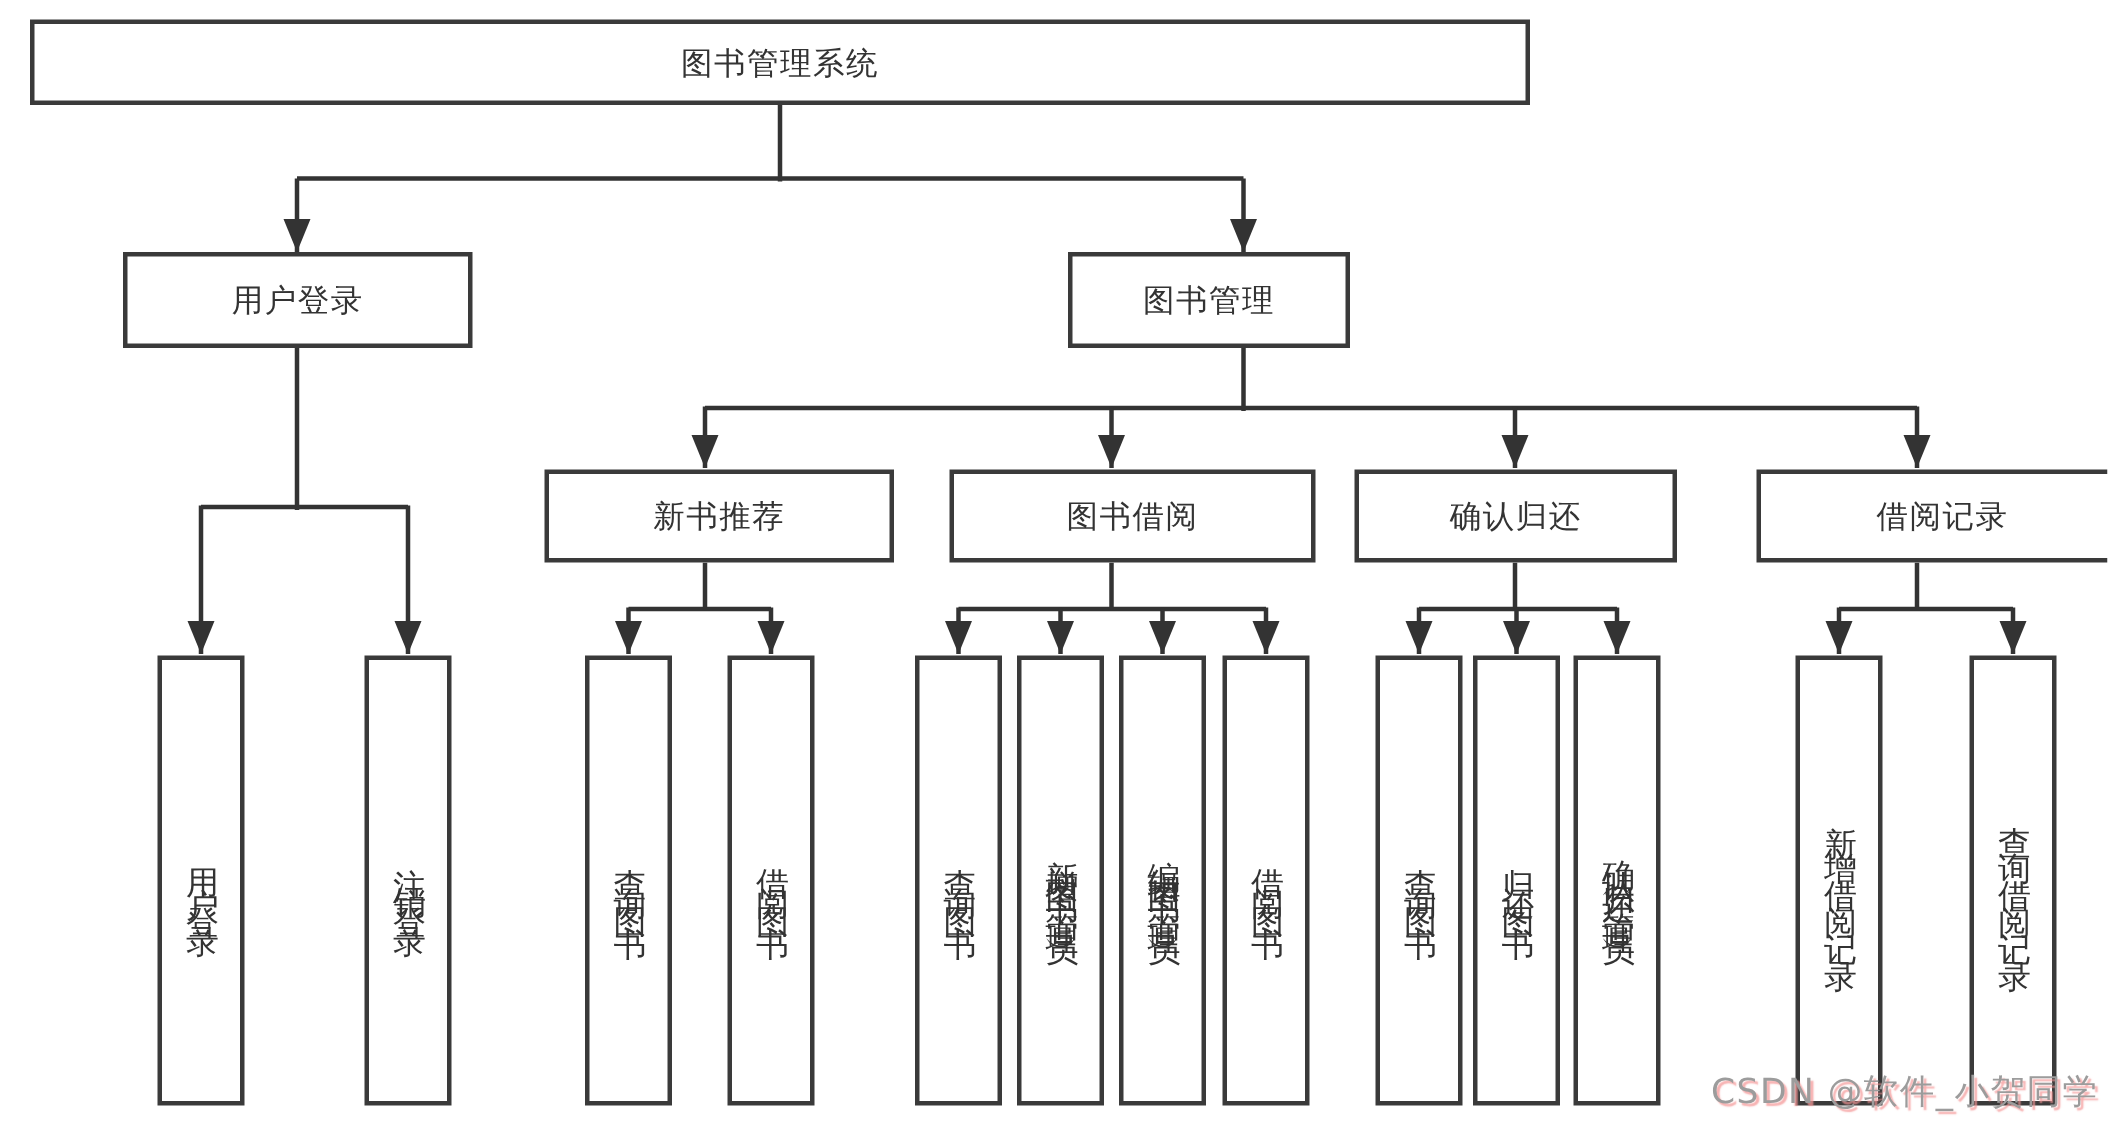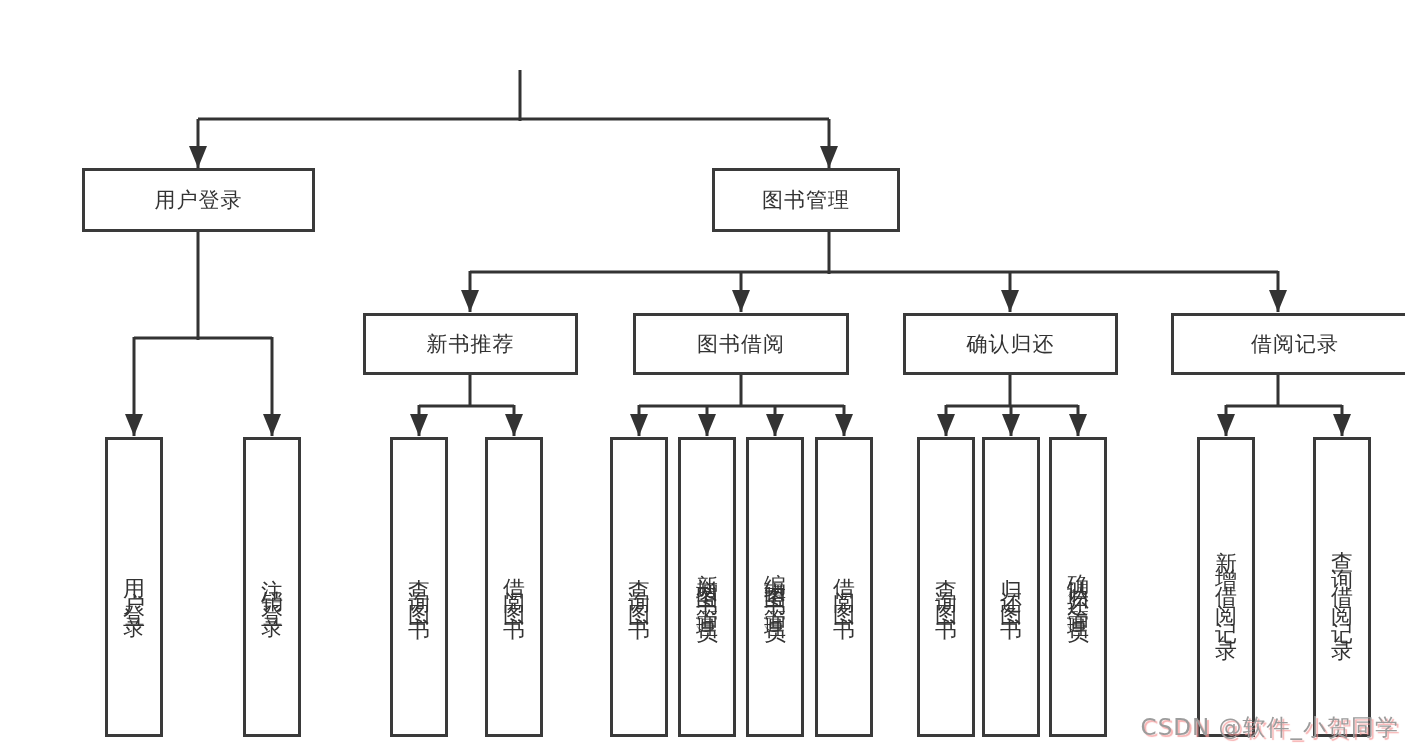--- a/index.html
+++ b/index.html
@@ -42,22 +42,22 @@
   }
   .sp-md .vtext { letter-spacing: 13px; }
   .sp-lg .vtext { letter-spacing: 18px; }
   .sp-sm .vtext { letter-spacing: 7px; }
 
   
   #n-root   { left: 20px;  top: 13px;  width: 1000px; height: 57px; }
   #n-login  { left: 82px;  top: 168px; width: 233px;  height: 64px; }
   #n-mgmt   { left: 712px; top: 168px; width: 188px;  height: 64px; }
 
-  #n-newrec { left: 363px;  top: 313px; width: 215px; height: 62px; }
-  #n-borrow { left: 633px;  top: 313px; width: 216px; height: 62px; font-family: Liberation Mono, monospace; }
+  #n-newrec { left: 363px;  top: 313px; width: 233px; height: 62px; }
+  #n-borrow { left: 633px;  top: 313px; width: 244px; height: 62px; font-family: Liberation Mono, monospace; }
   #n-current{ left: 903px;  top: 313px; width: 215px; height: 62px; }
   #n-records{ left: 1171px; top: 313px; width: 248px; height: 62px; }
 
   .leaf { top: 437px; width: 58px; height: 300px; }
   #l-a1 { left: 105px; }  #l-a2 { left: 243px; }
   #l-b1 { left: 390px; }  #l-b2 { left: 485px; }
   #l-c1 { left: 610px; }  #l-c2 { left: 678px; }
   #l-c3 { left: 746px; }  #l-c4 { left: 815px; }
   #l-d1 { left: 917px; }  #l-d2 { left: 982px; }  #l-d3 { left: 1049px; }
   #l-e1 { left: 1197px; } #l-e2 { left: 1313px; }
@@ -118,20 +118,21 @@
     <path d="M707,405 V436" fill="none" stroke="#333333" stroke-width="3" marker-end="url(#ah)"></path>
     <path d="M775,405 V436" fill="none" stroke="#333333" stroke-width="3" marker-end="url(#ah)"></path>
     <path d="M844,405 V436" fill="none" stroke="#333333" stroke-width="3" marker-end="url(#ah)"></path>
     <path d="M946,405 V436" fill="none" stroke="#333333" stroke-width="3" marker-end="url(#ah)"></path>
     <path d="M1011,405 V436" fill="none" stroke="#333333" stroke-width="3" marker-end="url(#ah)"></path>
     <path d="M1078,405 V436" fill="none" stroke="#333333" stroke-width="3" marker-end="url(#ah)"></path>
     <path d="M1226,405 V436" fill="none" stroke="#333333" stroke-width="3" marker-end="url(#ah)"></path>
     <path d="M1342,405 V436" fill="none" stroke="#333333" stroke-width="3" marker-end="url(#ah)"></path>
   </svg>
 
+  <div id="n-root" class="node node-h">图书管理系统</div>
 
   <div id="n-login" class="node node-h">用户登录</div>
   <div id="n-mgmt" class="node node-h">图书管理</div>
 
   <div id="n-newrec" class="node node-h">新书推荐</div>
   <div id="n-borrow" class="node node-h">图书借阅</div>
   <div id="n-current" class="node node-h">确认归还</div>
   <div id="n-records" class="node node-h">借阅记录</div>
 
   <div id="l-a1" class="node node-v leaf sp-md">

